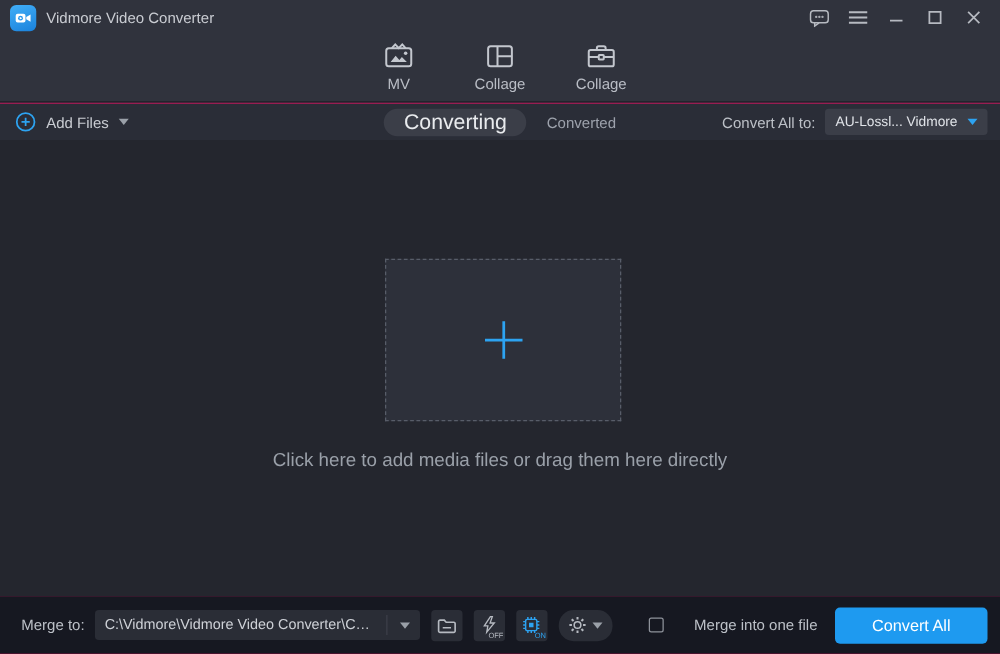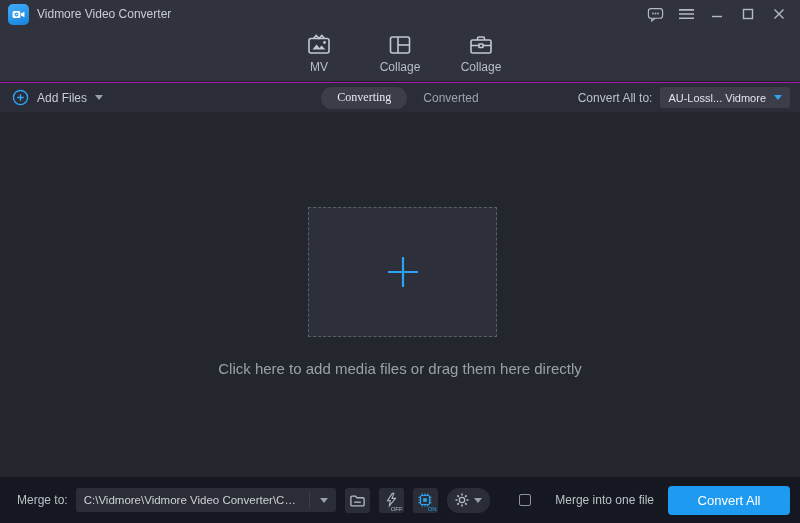--- a/index.html
+++ b/index.html
@@ -1,17 +1,17 @@
 <!DOCTYPE html>
 <html><head>
 <meta charset="utf-8">
 <style>
   * { margin:0; padding:0; box-sizing:border-box; }
   body { background:#000; font-family:"Liberation Sans", sans-serif; }
-  .window { position:relative; width:800px; height:523px; overflow:hidden; background:#a21caf; }
+  .window { position:relative; width:800px; height:523px; overflow:hidden; background:#be185d; }
 
   
   .header { position:absolute; left:0; top:0; width:800px; height:82px; background:#30333d; border-bottom:1px solid #1d2027; }
   .titlebar { position:absolute; left:0; top:0; width:800px; height:28px; display:flex; align-items:center; }
   .logo { width:21px; height:21px; margin-left:8px; border-radius:5px;
           background:linear-gradient(160deg,#41aef7,#1a82dc); display:flex; align-items:center; justify-content:center; }
   .app-title { margin-left:8px; font-size:12px; color:#c9ccd2; }
   .win-controls { margin-left:auto; display:flex; align-items:center; gap:9px; margin-right:10px; }
   .win-btn { width:22px; height:20px; display:flex; align-items:center; justify-content:center; cursor:default; }
 
@@ -23,21 +23,21 @@
   .nav-tab.active .ntab-label { color:#2da3f1; }
   .nav-tab.active::after { content:""; position:absolute; left:0; bottom:-1px; width:81px; height:3px; background:#2da3f1; }
 
   
   .toolbar { position:absolute; left:0; top:83px; width:800px; height:29px; background:#2a2d37; }
   .addfiles { position:absolute; left:12px; top:0; height:29px; display:flex; align-items:center; gap:8px; cursor:default; }
   .addfiles-label { font-size:12px; color:#c9ccd2; }
   .caret { width:0; height:0; border-left:4px solid transparent; border-right:4px solid transparent; border-top:5px solid #9aa0a8; }
   .caret.blue { border-top-color:#2da3f1; }
   .queue-tabs { position:absolute; left:0; top:0; width:800px; height:29px; display:flex; align-items:center; justify-content:center; gap:16px; }
-  .pill { height:22px; padding:0 16px; border-radius:11px; background:#3b3e48; color:#e9ebee; font-size:12px; display:flex; align-items:center; cursor:default;font-family:Liberation Serif, serif; }
+  .pill { height:22px; padding:0 16px; border-radius:11px; background:#3b3e48; color:#e9ebee; font-size:17px; display:flex; align-items:center; cursor:default; }
   .queue-tab-inactive { font-size:12px; color:#9da2ac; cursor:default; }
   .convert-to { position:absolute; right:10px; top:0; height:29px; display:flex; align-items:center; gap:8px; }
   .convert-to-label { font-size:12px; color:#bcc0c7; }
   .format-select { height:21px; min-width:106px; padding:0 8px; border-radius:3px; background:#3b3e48;
                    display:flex; align-items:center; gap:8px; cursor:default; }
   .format-select span { font-size:11px; color:#e0e3e8; }
 
   
   .main { position:absolute; left:0; top:112px; width:800px; height:365px; background:#24262e; }
   .dropzone { position:absolute; left:308px; top:95px; width:189px; height:130px; background:#2d303a;

